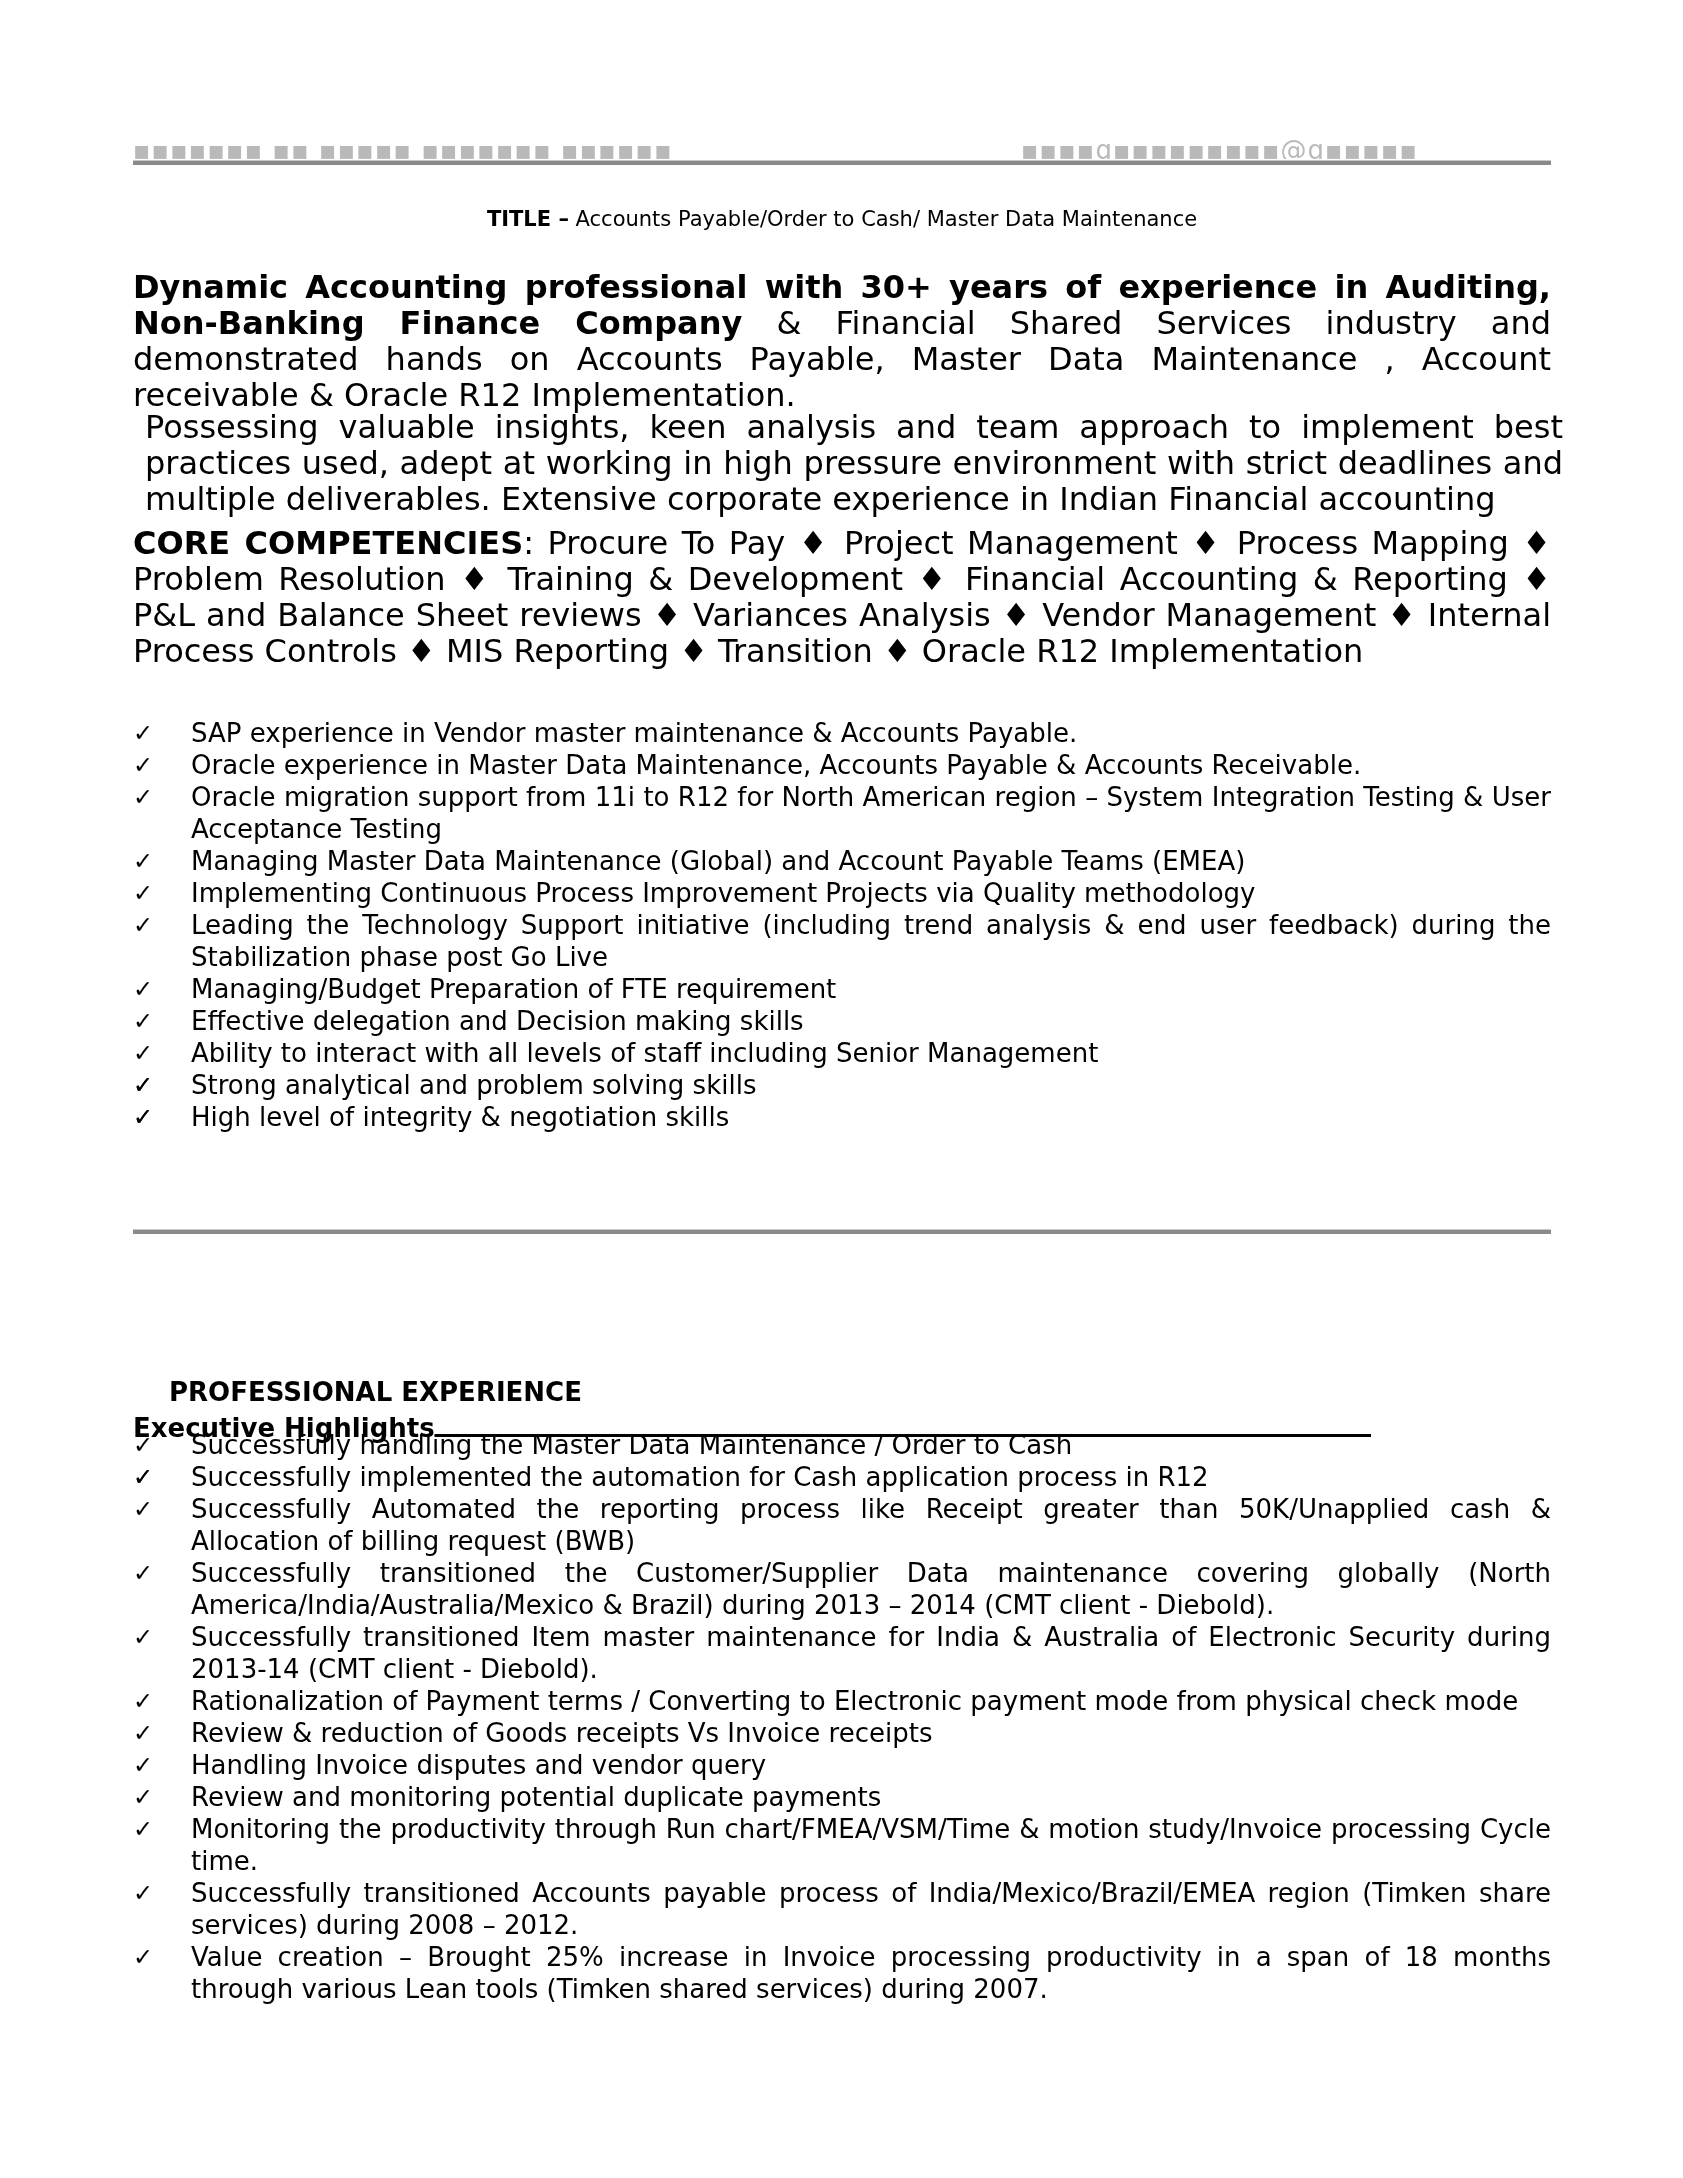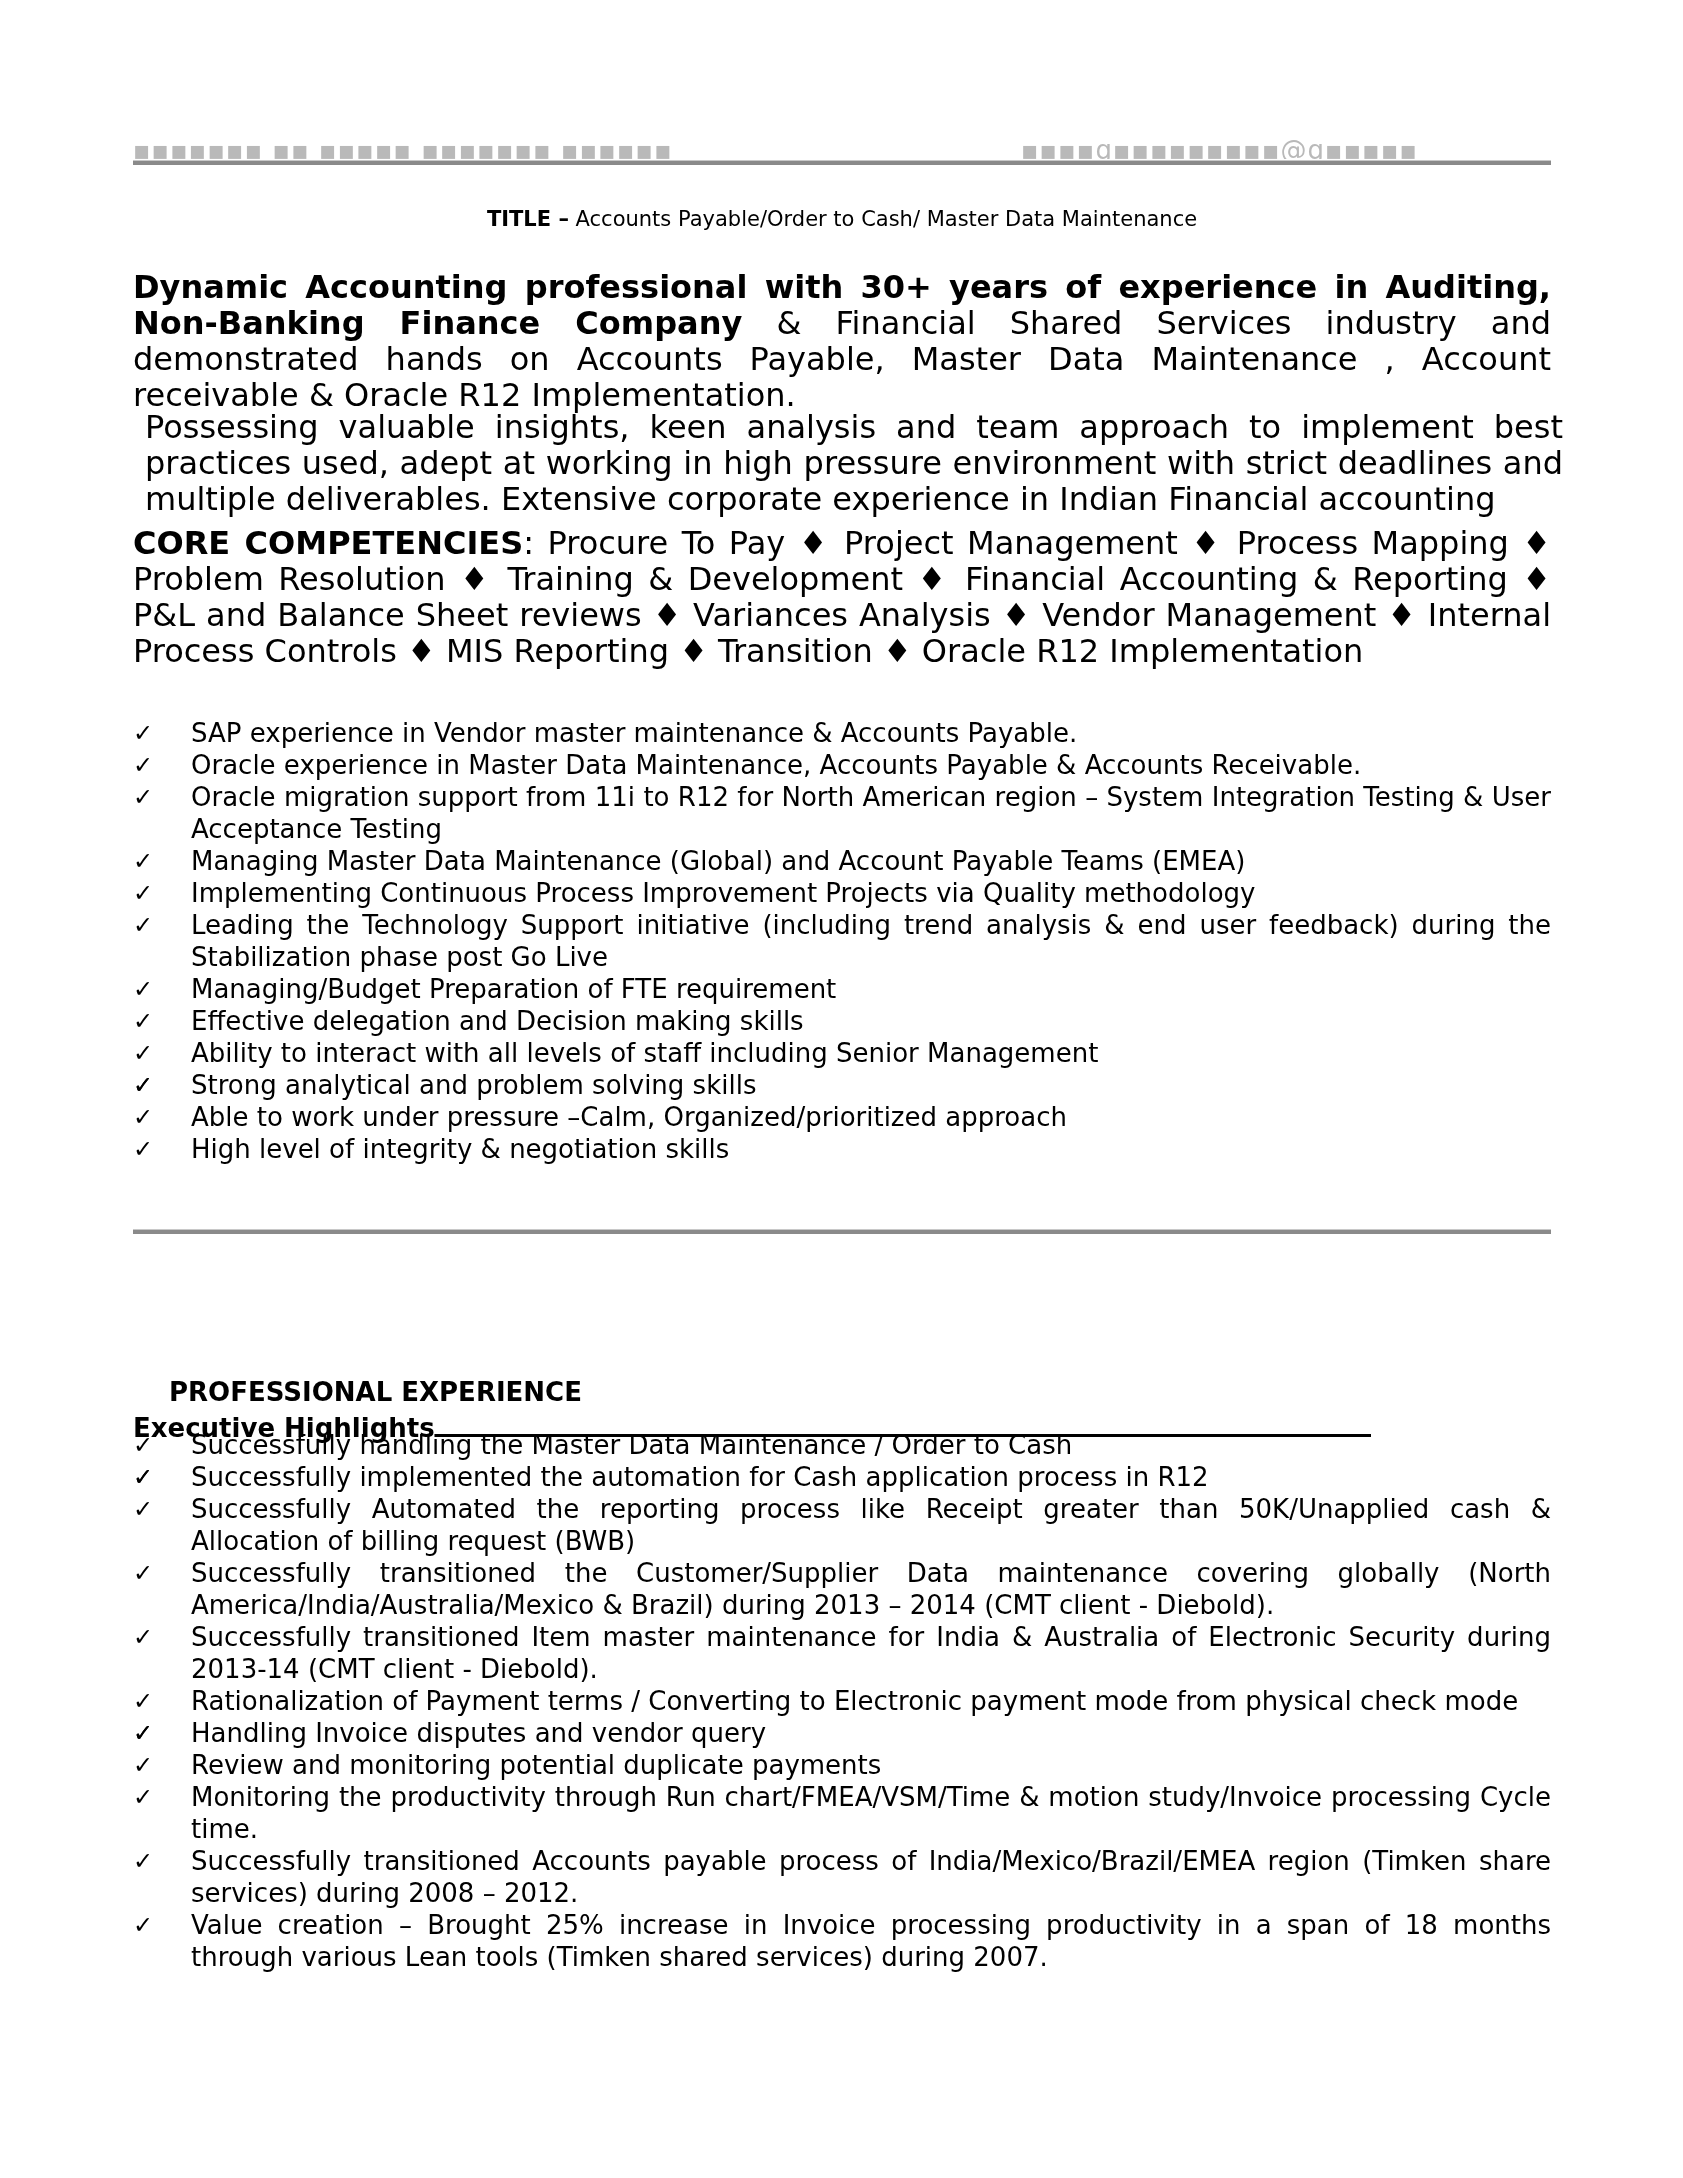--- a/index.html
+++ b/index.html
@@ -64,41 +64,41 @@
       <li><span class="chk">✓</span><span>Oracle experience in Master Data Maintenance, Accounts Payable &amp; Accounts Receivable.</span></li>
       <li><span class="chk">✓</span><span>Oracle migration support from 11i to R12 for North American region – System Integration Testing &amp; User Acceptance Testing</span></li>
       <li><span class="chk">✓</span><span>Managing Master Data Maintenance (Global) and Account Payable Teams (EMEA)</span></li>
       <li><span class="chk">✓</span><span>Implementing Continuous Process Improvement Projects via Quality methodology</span></li>
       <li><span class="chk">✓</span><span>Leading the Technology Support initiative (including trend analysis &amp; end user feedback) during the Stabilization phase post Go Live</span></li>
       <li><span class="chk">✓</span><span>Managing/Budget Preparation of FTE requirement</span></li>
       <li><span class="chk">✓</span><span>Effective delegation and Decision making skills</span></li>
       <li><span class="chk">✓</span><span>Ability to interact with all levels of staff including Senior Management</span></li>
       <li><span class="chk">✓</span></li>
       <li><span class="chk">✓</span><span>Strong analytical and problem solving skills</span></li>
-      <li><span class="chk">✓</span><span>Able to work under pressure –Calm, Organized/prioritized approach</span></li>
+      <li><span class="chk">✓</span></li>
       <li><span class="chk">✓</span><span>High level of integrity &amp; negotiation skills</span></li>
     </ul>
 
   <div class="rule rule-mid"></div>
 
   <div class="sec-head pe">PROFESSIONAL EXPERIENCE</div>
 
   <div class="sec-head eh">
     <span>Executive Highlights</span><span class="underline"></span>
   </div>
 
   <ul class="checks list2" id="highlights-list">
       <li><span class="chk">✓</span><span>Successfully handling the Master Data Maintenance / Order to Cash</span></li>
       <li><span class="chk">✓</span></li>
       <li><span class="chk">✓</span><span>Successfully implemented the automation for Cash application process in R12</span></li>
       <li><span class="chk">✓</span><span>Successfully Automated the reporting process like Receipt greater than 50K/Unapplied cash &amp; Allocation of billing request (BWB)</span></li>
       <li><span class="chk">✓</span><span>Successfully transitioned the Customer/Supplier Data maintenance covering globally (North America/India/Australia/Mexico &amp; Brazil) during 2013 – 2014 (CMT client - Diebold).</span></li>
       <li><span class="chk">✓</span><span>Successfully transitioned Item master maintenance for India &amp; Australia of Electronic Security during 2013-14 (CMT client - Diebold).</span></li>
       <li><span class="chk">✓</span><span>Rationalization of Payment terms / Converting to Electronic payment mode from physical check mode</span></li>
-      <li><span class="chk">✓</span></li>
+      <li><span class="chk">✓</span><span>Review &amp; reduction of Goods receipts Vs Invoice receipts</span></li>
       <li><span class="chk">✓</span><span>Handling Invoice disputes and vendor query</span></li>
       <li><span class="chk">✓</span><span>Review and monitoring potential duplicate payments</span></li>
       <li><span class="chk">✓</span><span>Monitoring the productivity through Run chart/FMEA/VSM/Time &amp; motion study/Invoice processing Cycle time.</span></li>
       <li><span class="chk">✓</span><span>Successfully transitioned Accounts payable process of India/Mexico/Brazil/EMEA region (Timken share services) during 2008 – 2012.</span></li>
       <li><span class="chk">✓</span><span>Value creation – Brought 25% increase in Invoice processing productivity in a span of 18 months through various Lean tools (Timken shared services) during 2007.</span></li>
     </ul>
 
 </div>
 
 

